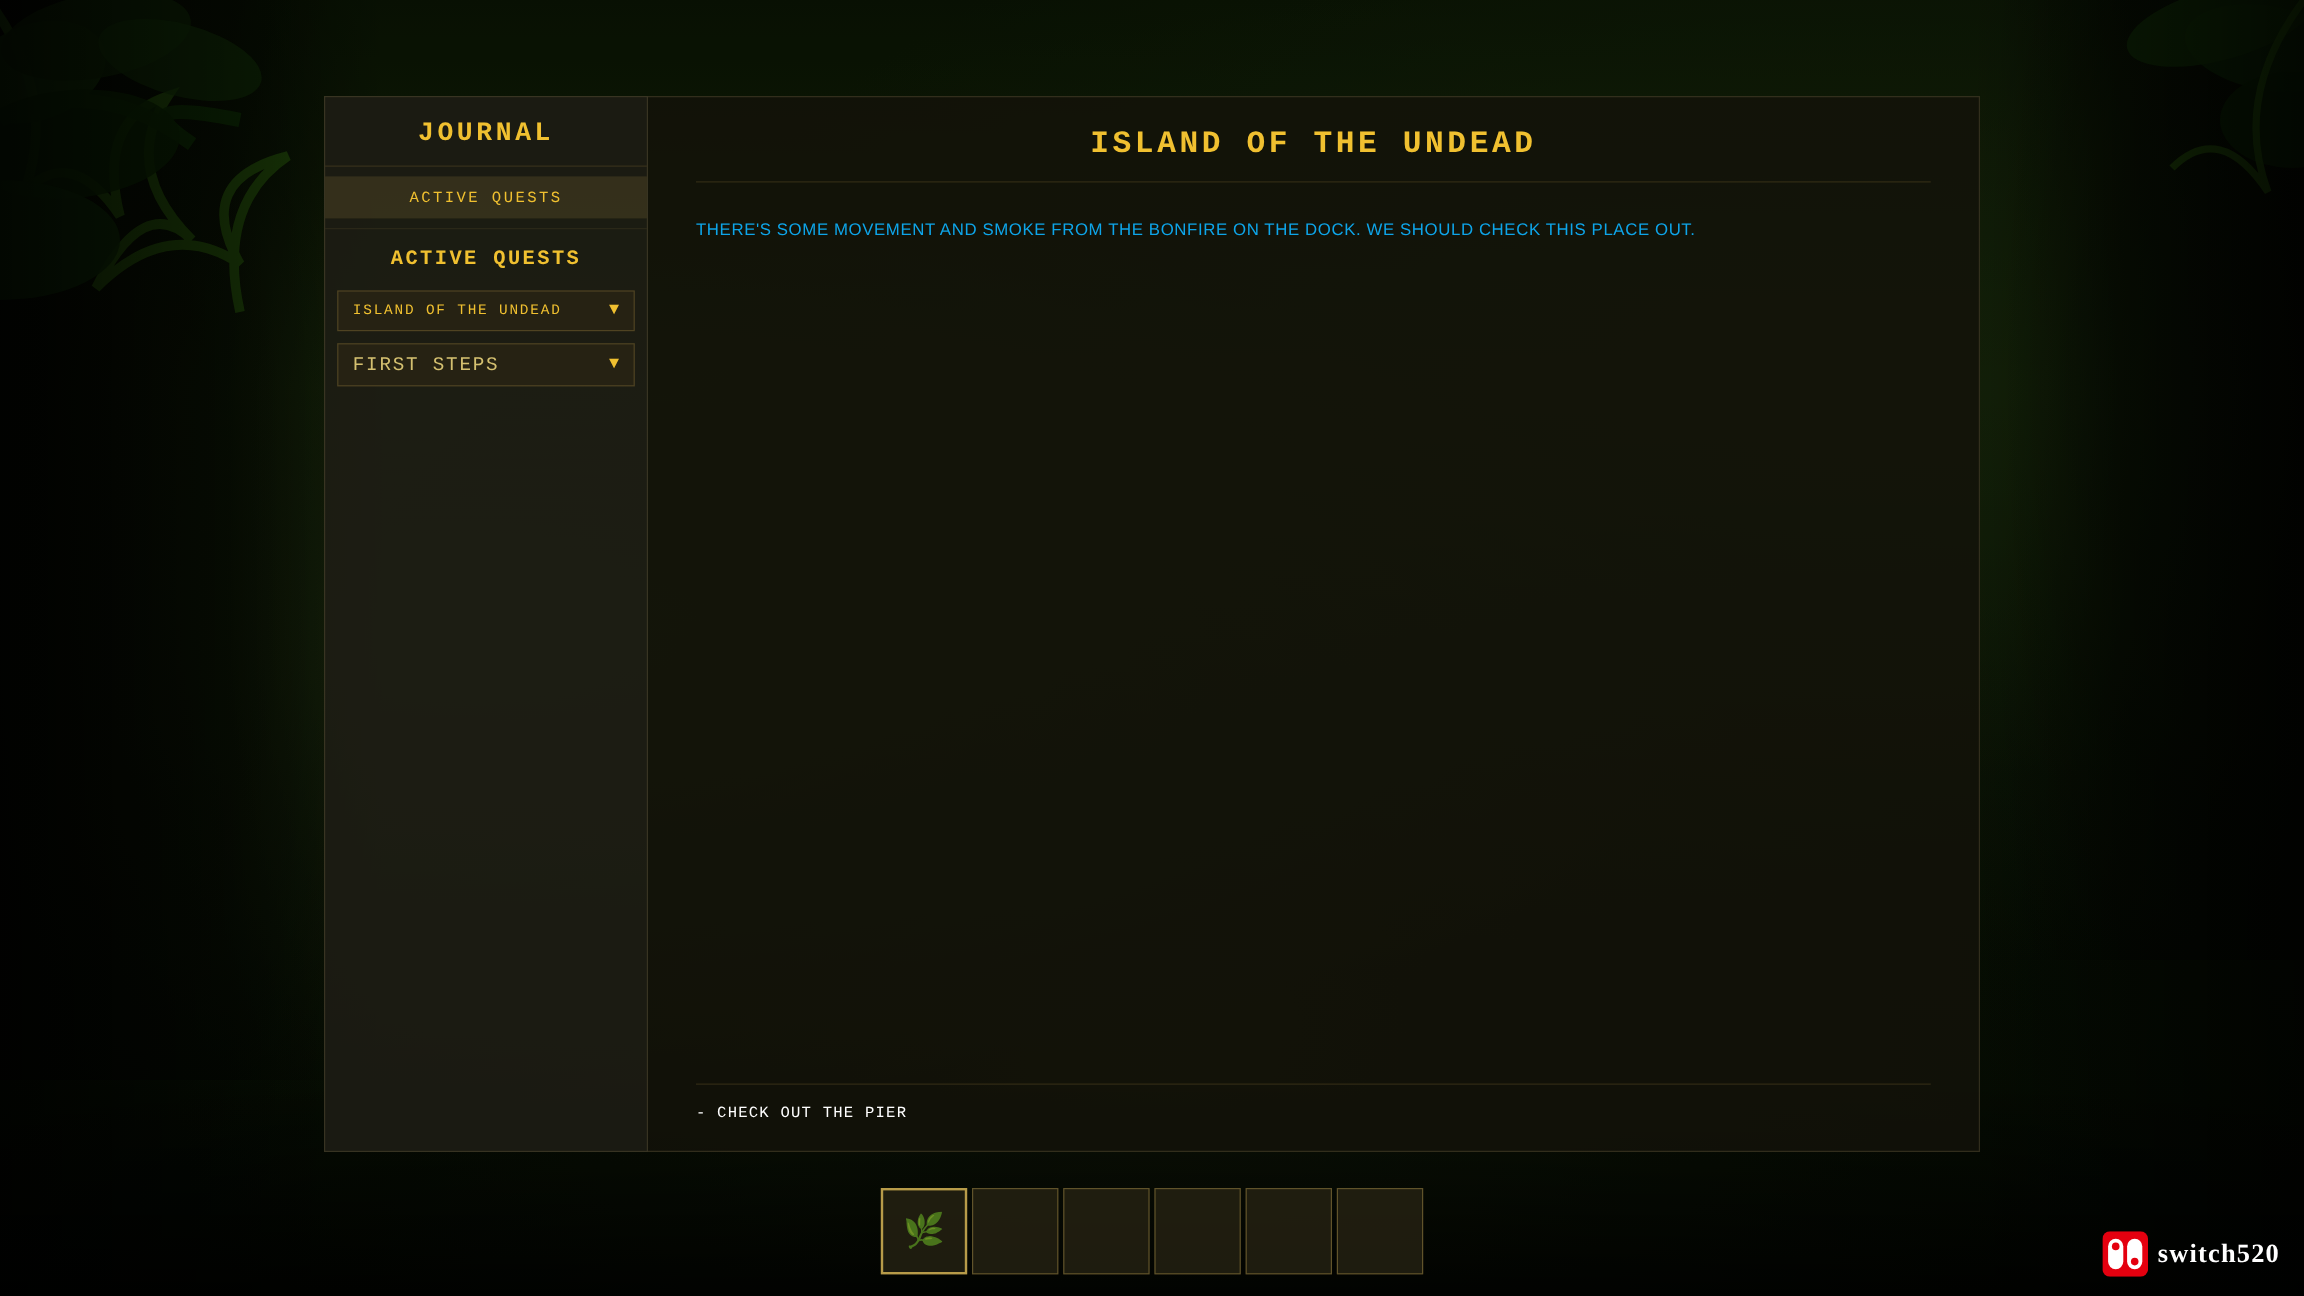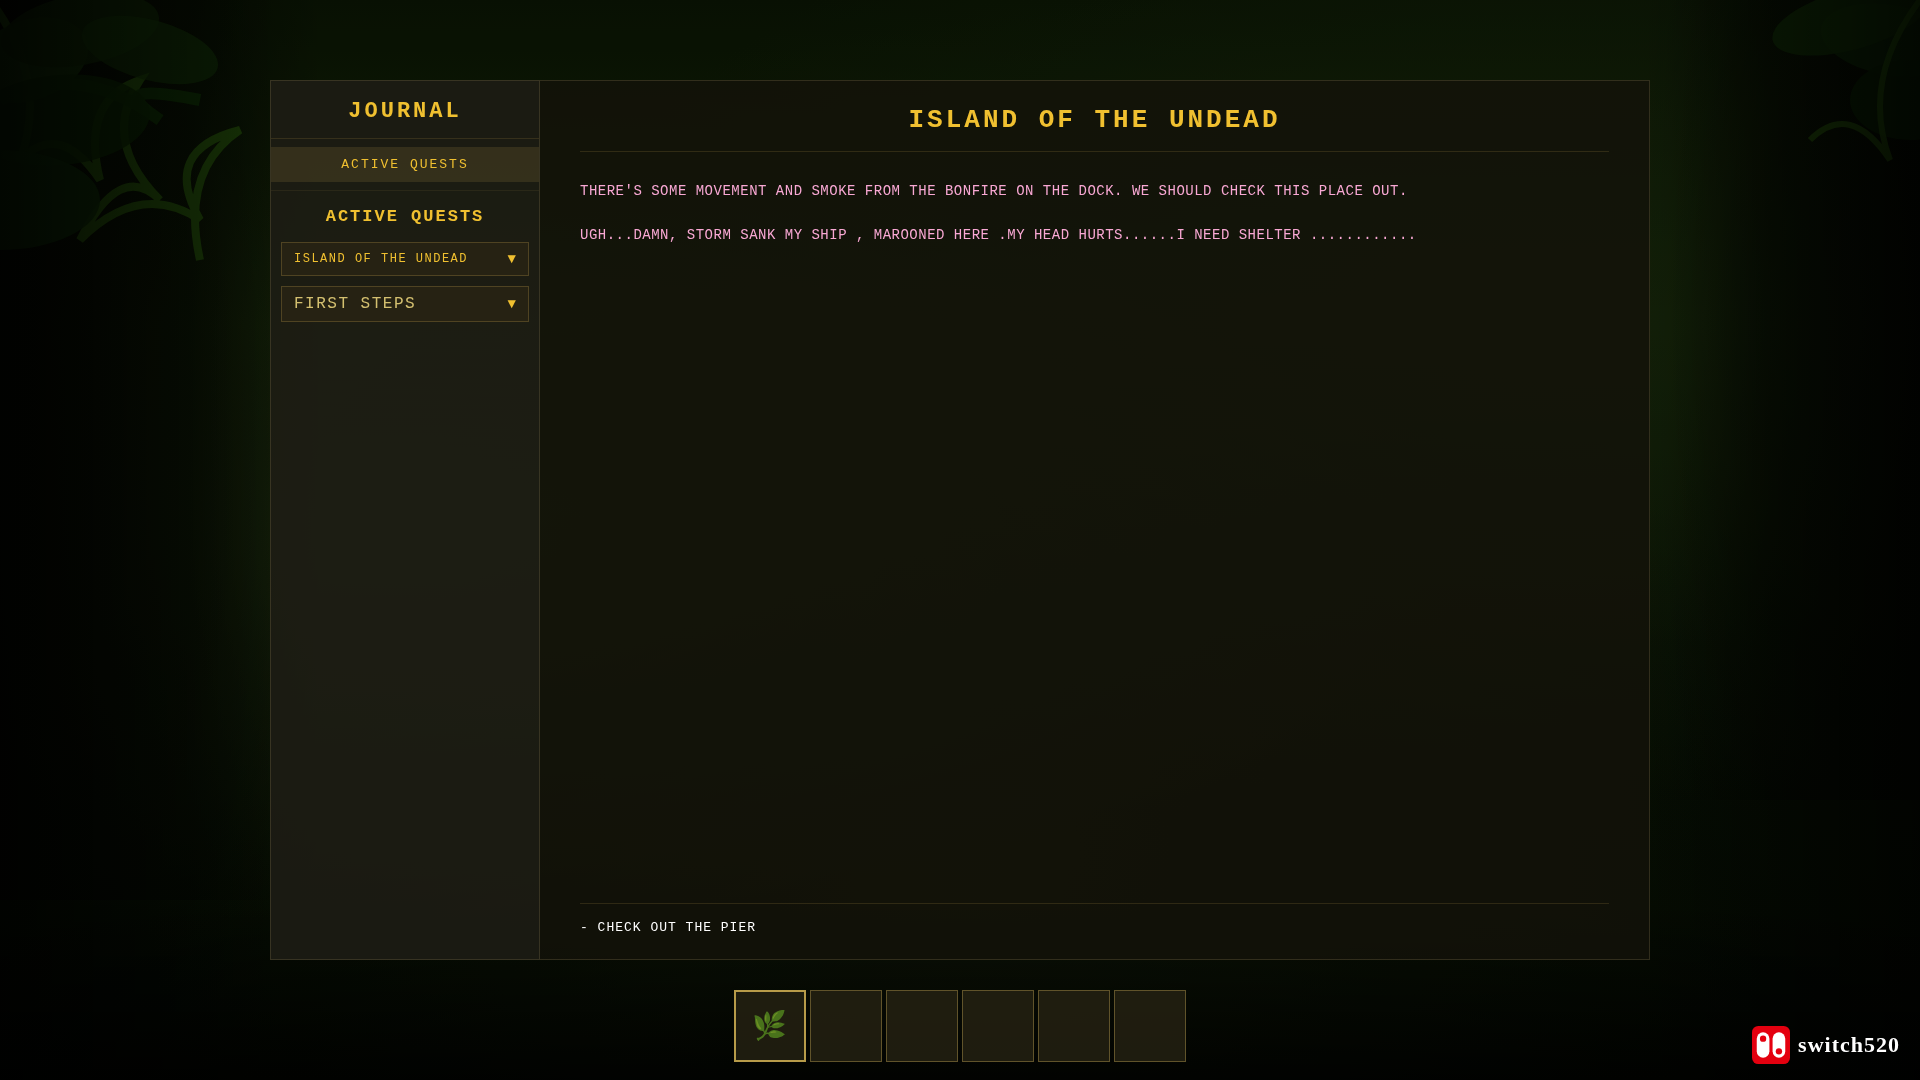--- a/index.html
+++ b/index.html
@@ -189,26 +189,26 @@
       letter-spacing: 3px;
       text-transform: uppercase;
       text-align: center;
       margin-bottom: 28px;
       padding-bottom: 16px;
       border-bottom: 1px solid rgba(120, 100, 50, 0.3);
     }
 
     .quest-description {
       flex: 1;
-      color: #f9a8d4;
+      color: #0ea5e9;
       font-size: 14px;
       line-height: 1.7;
       letter-spacing: 0.5px;
       text-transform: uppercase;
-      font-family: Liberation Mono, monospace;
+      font-family: Liberation Sans, sans-serif;
     }
 
     .quest-description p {
       margin-bottom: 20px;
     }
 
     .quest-objective {
       color: #ffffff;
       font-size: 13px;
       letter-spacing: 1px;
@@ -389,21 +389,20 @@
     </div>
 
   </div>
 
   <div class="right-panel">
 
     <div class="quest-title">ISLAND OF THE UNDEAD</div>
 
     <div class="quest-description">
       <p>THERE'S SOME MOVEMENT AND SMOKE FROM THE BONFIRE ON THE DOCK. WE SHOULD CHECK THIS PLACE OUT.</p>
-      <p>UGH...DAMN, STORM SANK MY SHIP , MAROONED HERE .MY HEAD HURTS......I NEED SHELTER ............</p>
     </div>
 
     <div class="quest-objective">- CHECK OUT THE PIER</div>
 
   </div>
 
 </div>
 
 <div class="inventory-bar">
   <div class="inv-slot active">

